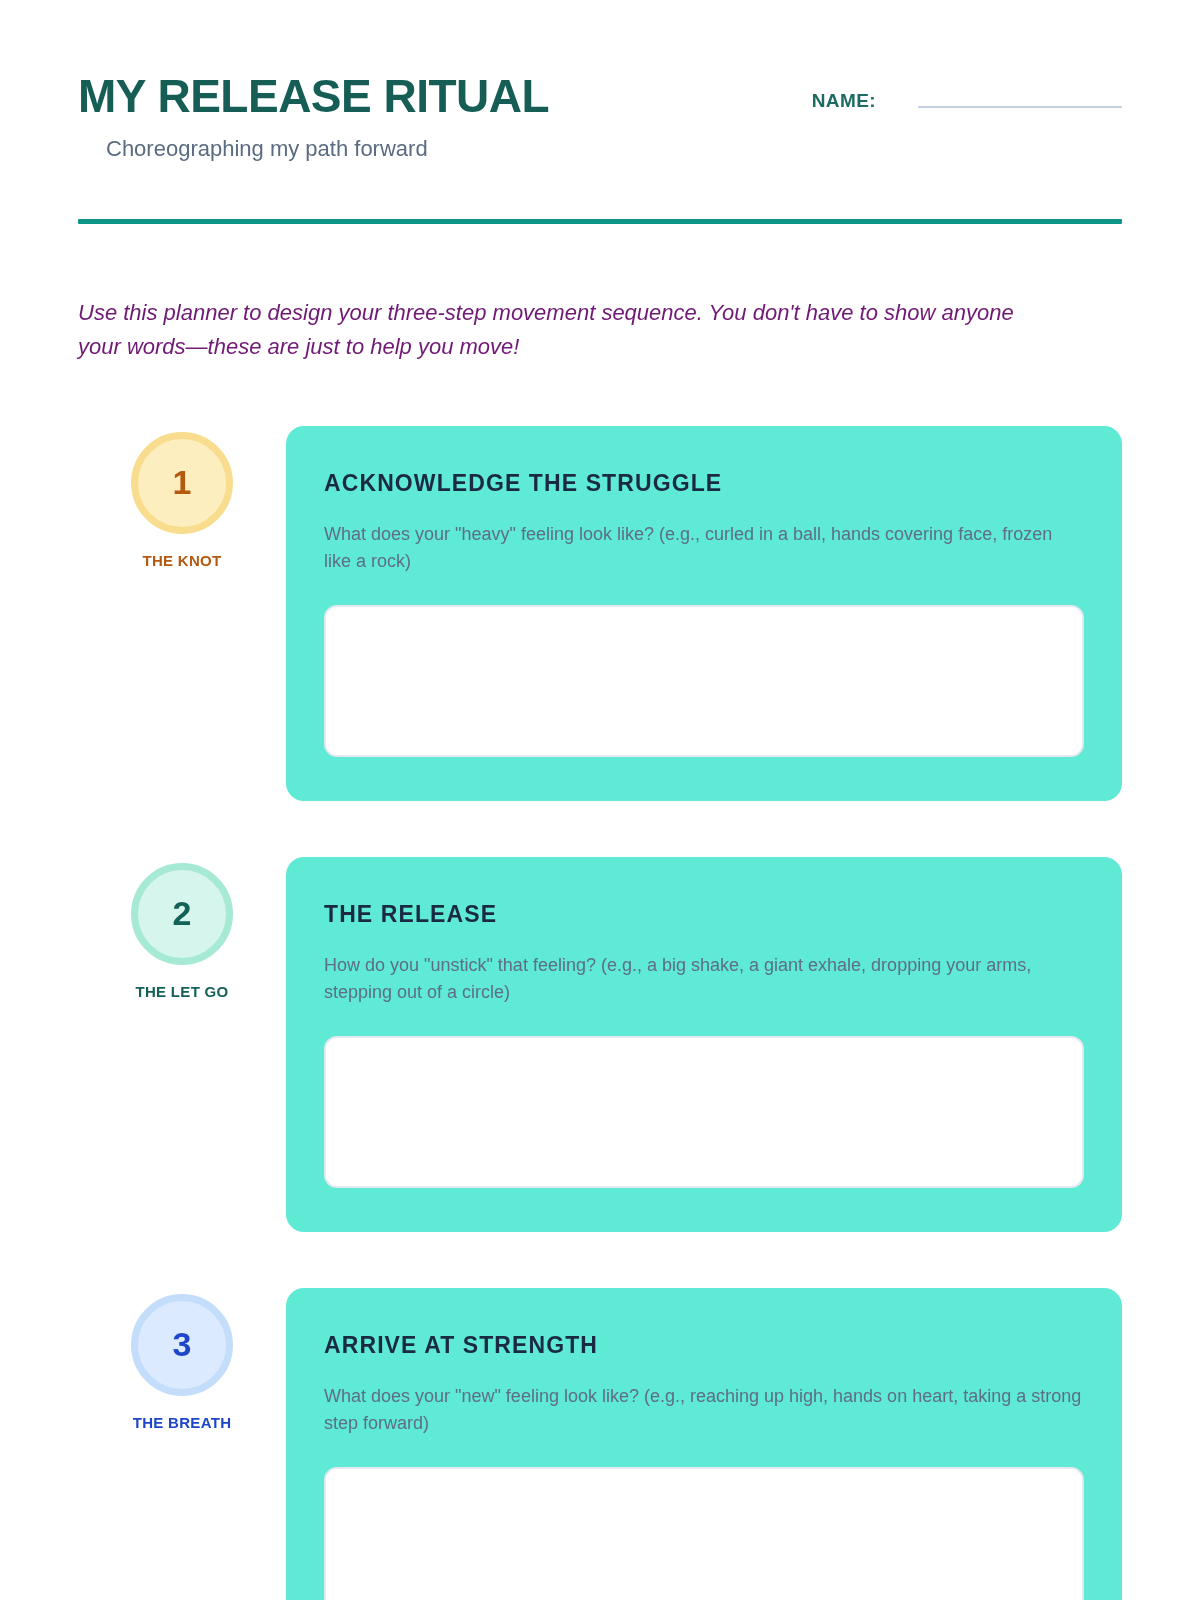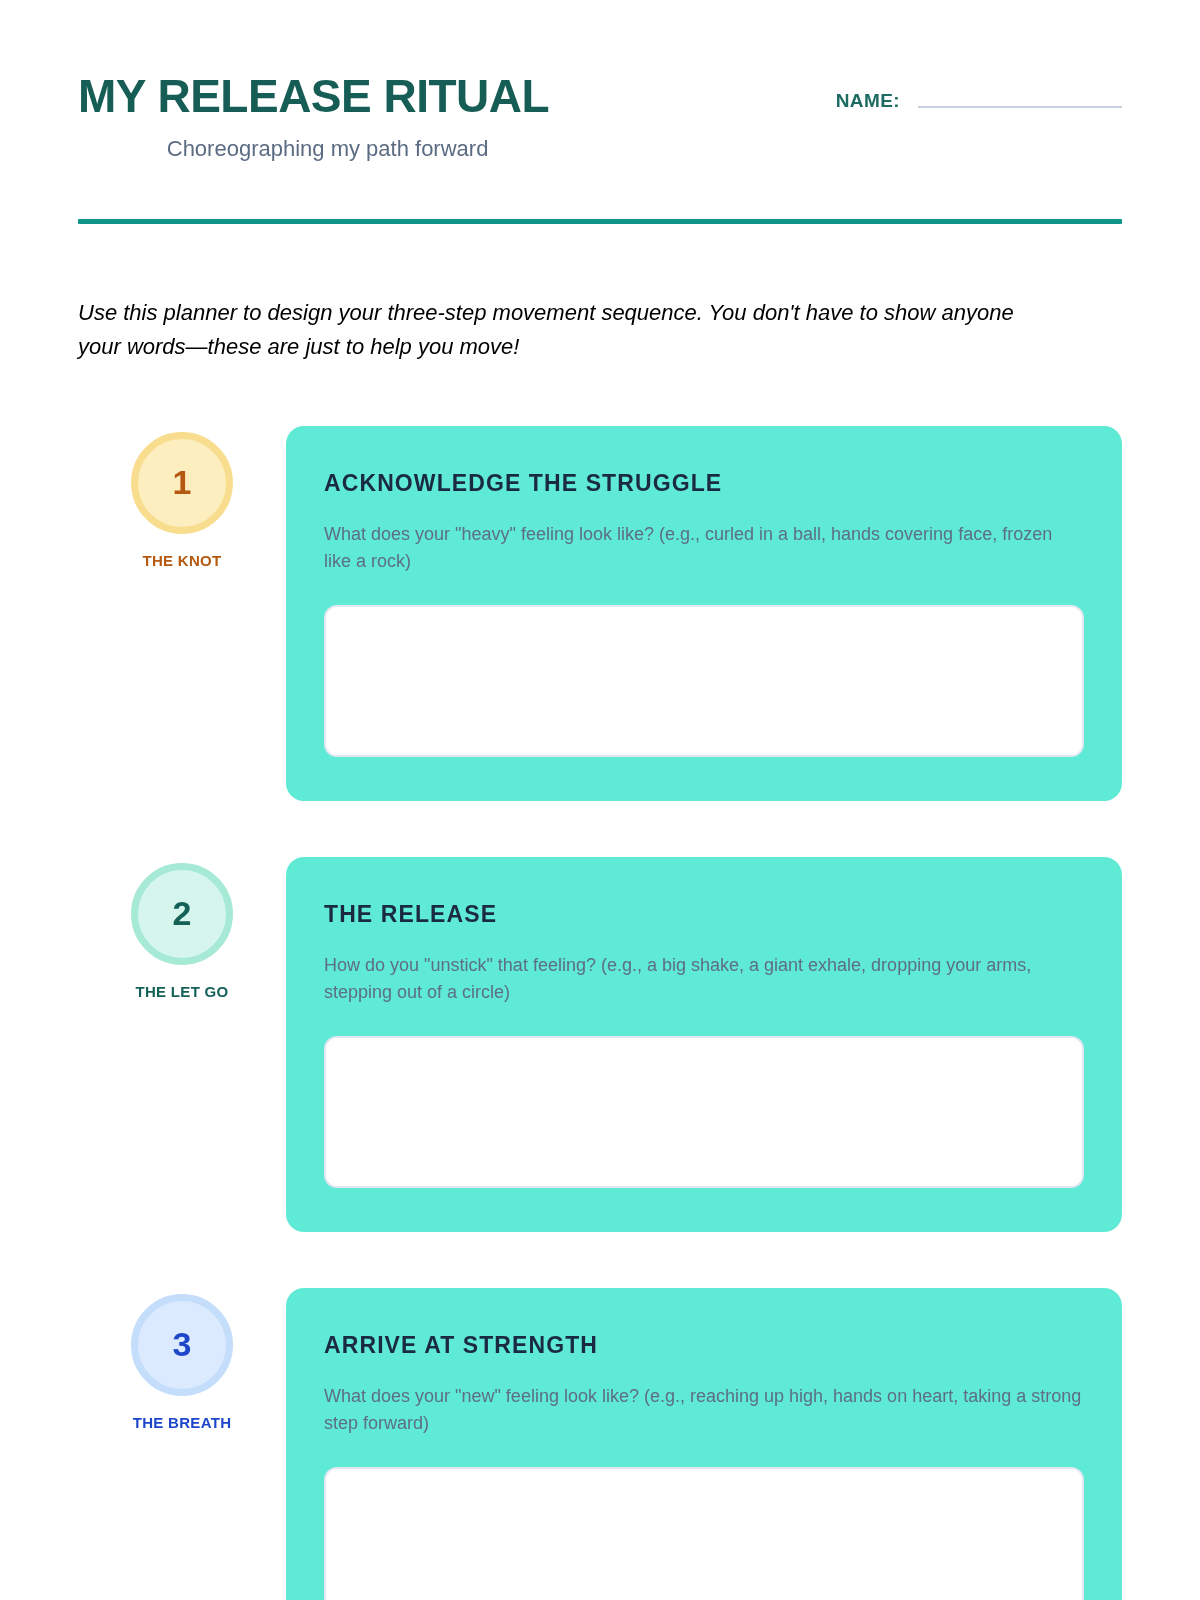--- a/index.html
+++ b/index.html
@@ -18,21 +18,20 @@
     padding: 0 78px;
     position: relative;
   }
 
   
   .header {
     display: flex;
     justify-content: space-between;
     align-items: flex-start;
     padding-top: 72px;
-    text-align: center;
   }
 
   .title-block { }
 
   .main-title {
     font-size: 46px;
     font-weight: 800;
     letter-spacing: -0.5px;
     color: #165e55;
     line-height: 1.05;
@@ -45,20 +44,21 @@
     font-weight: 400;
     color: #5a6b82;
     line-height: 1.2;
     margin-left: 28px;
   }
 
   .name-block {
     display: flex;
     align-items: baseline;
     padding-top: 18px;
+    gap: 24px;
   }
 
   .name-label {
     font-size: 19px;
     font-weight: 700;
     color: #1d6b62;
     letter-spacing: 0.4px;
     margin-right: 18px;
   }
 
@@ -76,21 +76,21 @@
     height: 5px;
     background: #0e9389;
     border-radius: 1px;
   }
 
   
   .intro {
     margin-top: 72px;
     font-size: 22px;
     font-style: italic;
-    color: #000000;
+    color: #701a75;
     line-height: 1.55;
     max-width: 980px;
   }
 
   
   .steps {
     margin-top: 62px;
   }
 
   .step {

